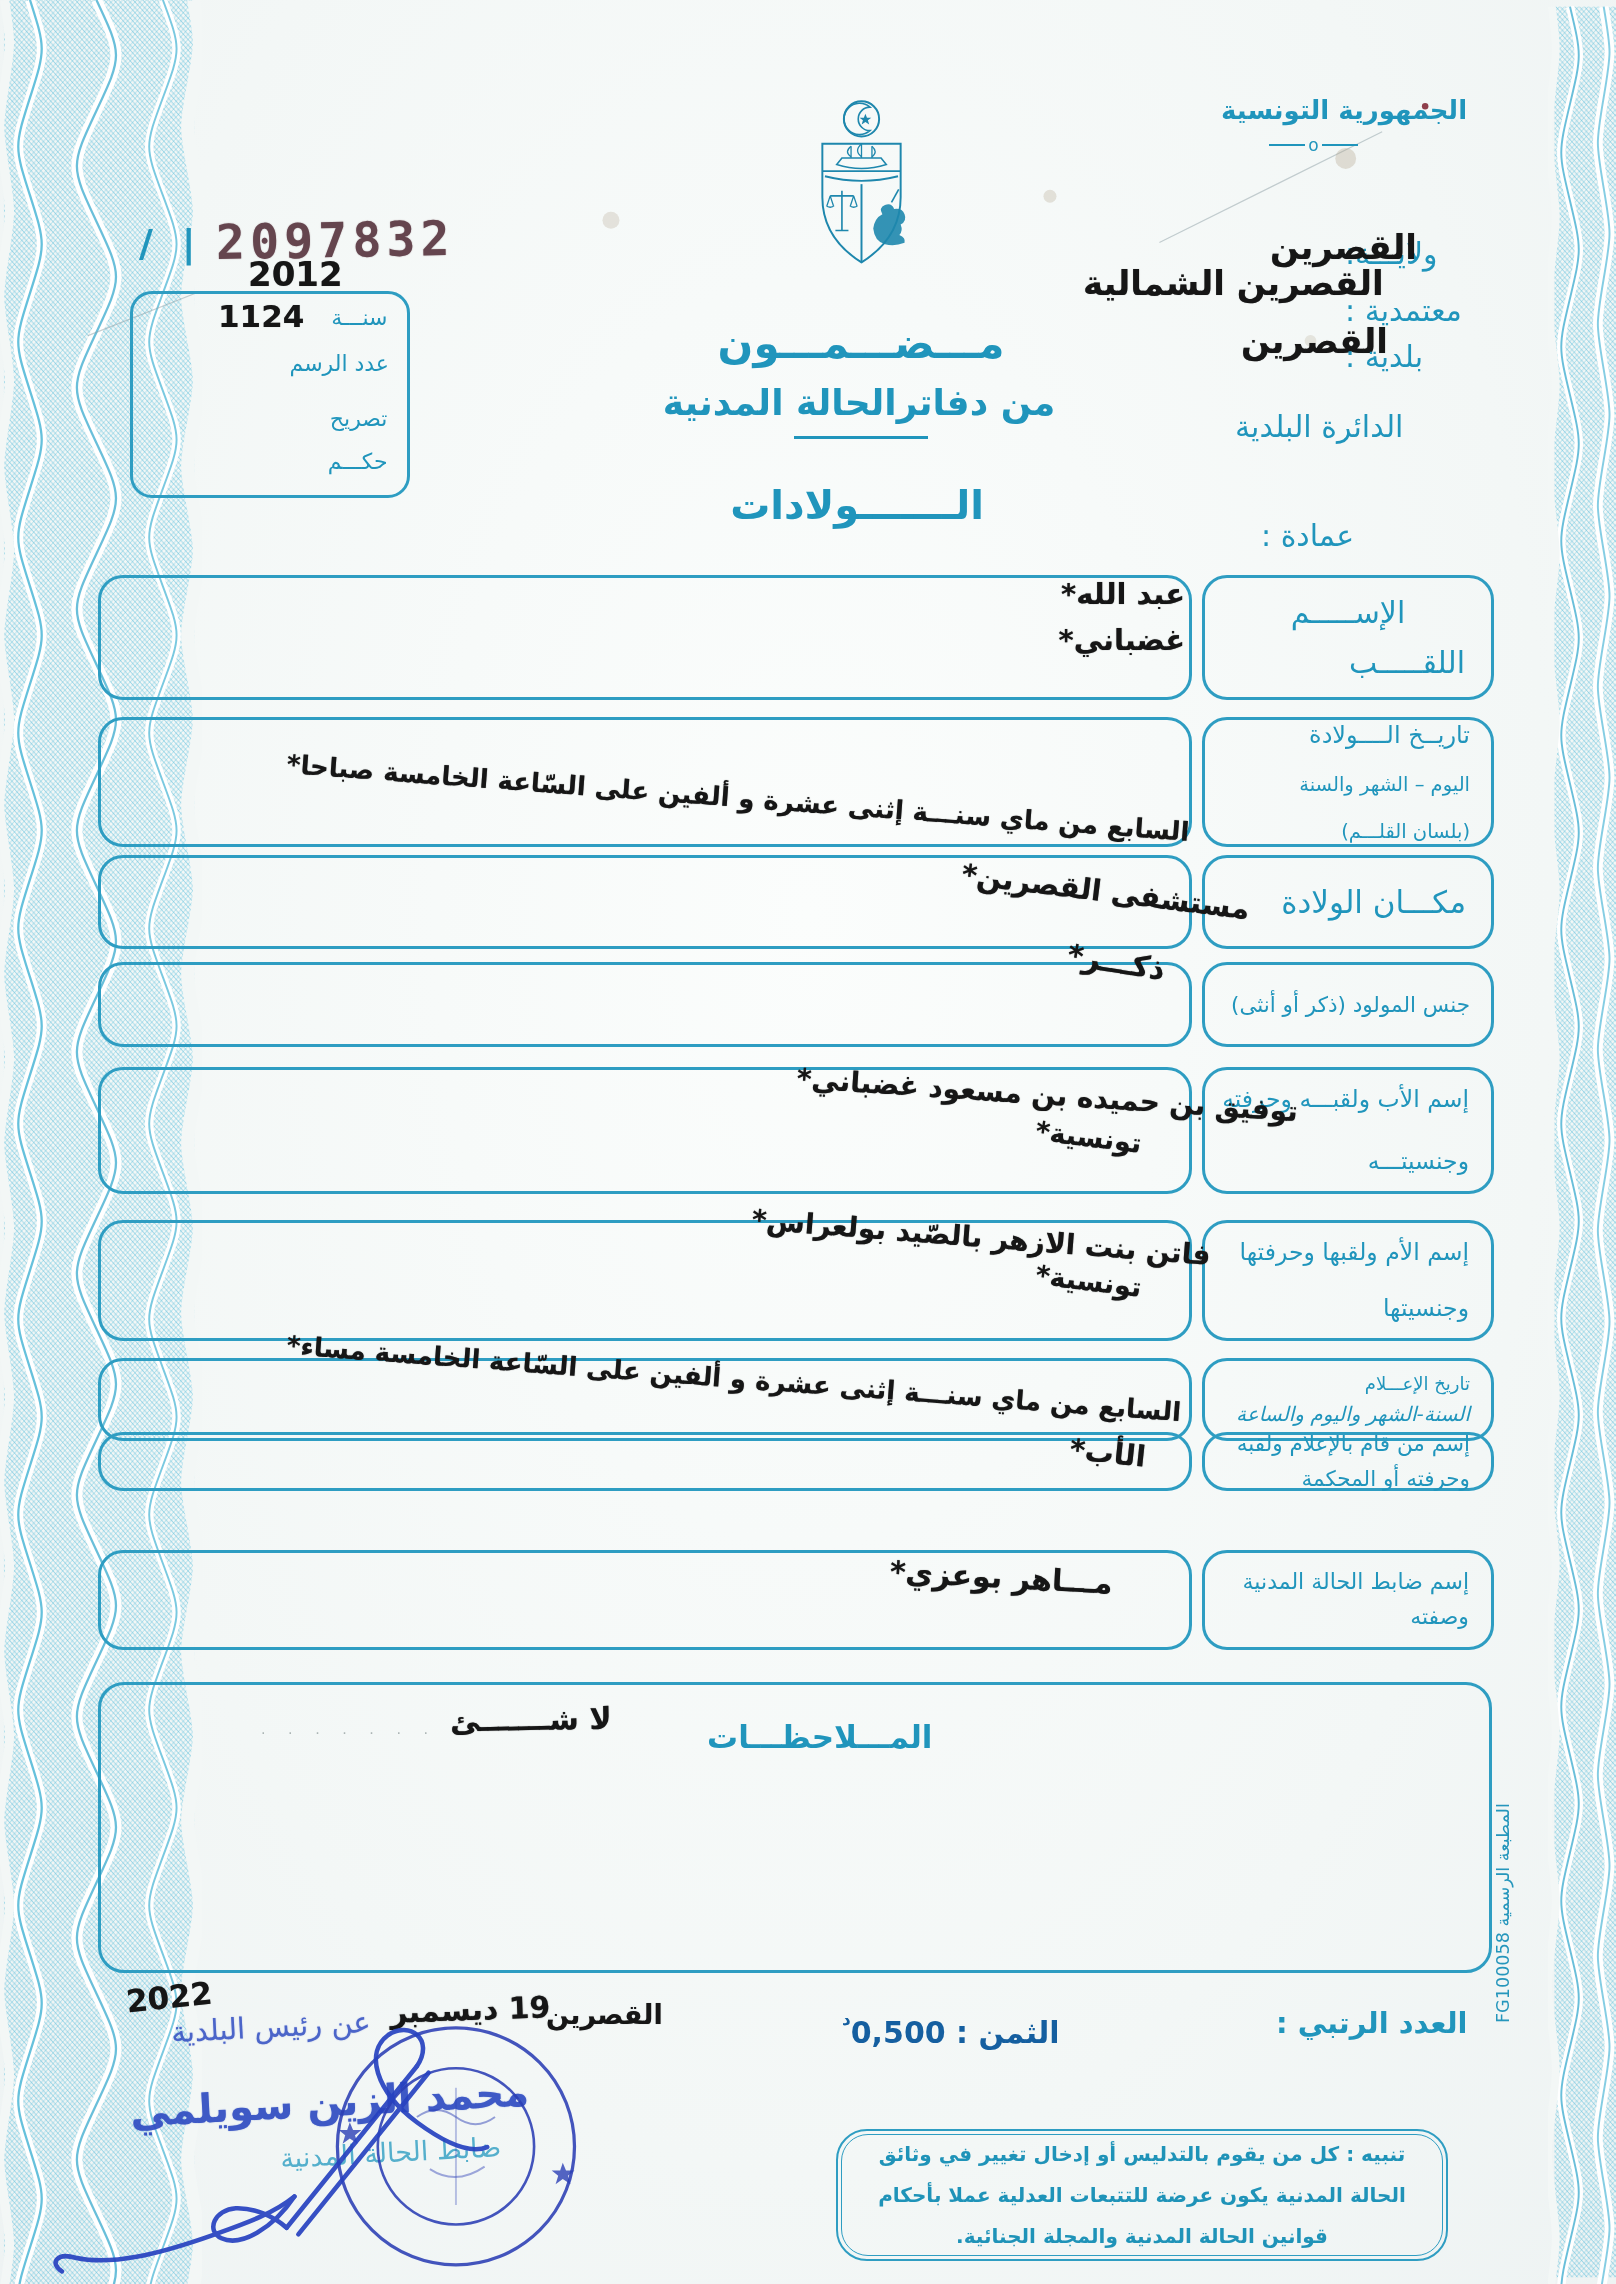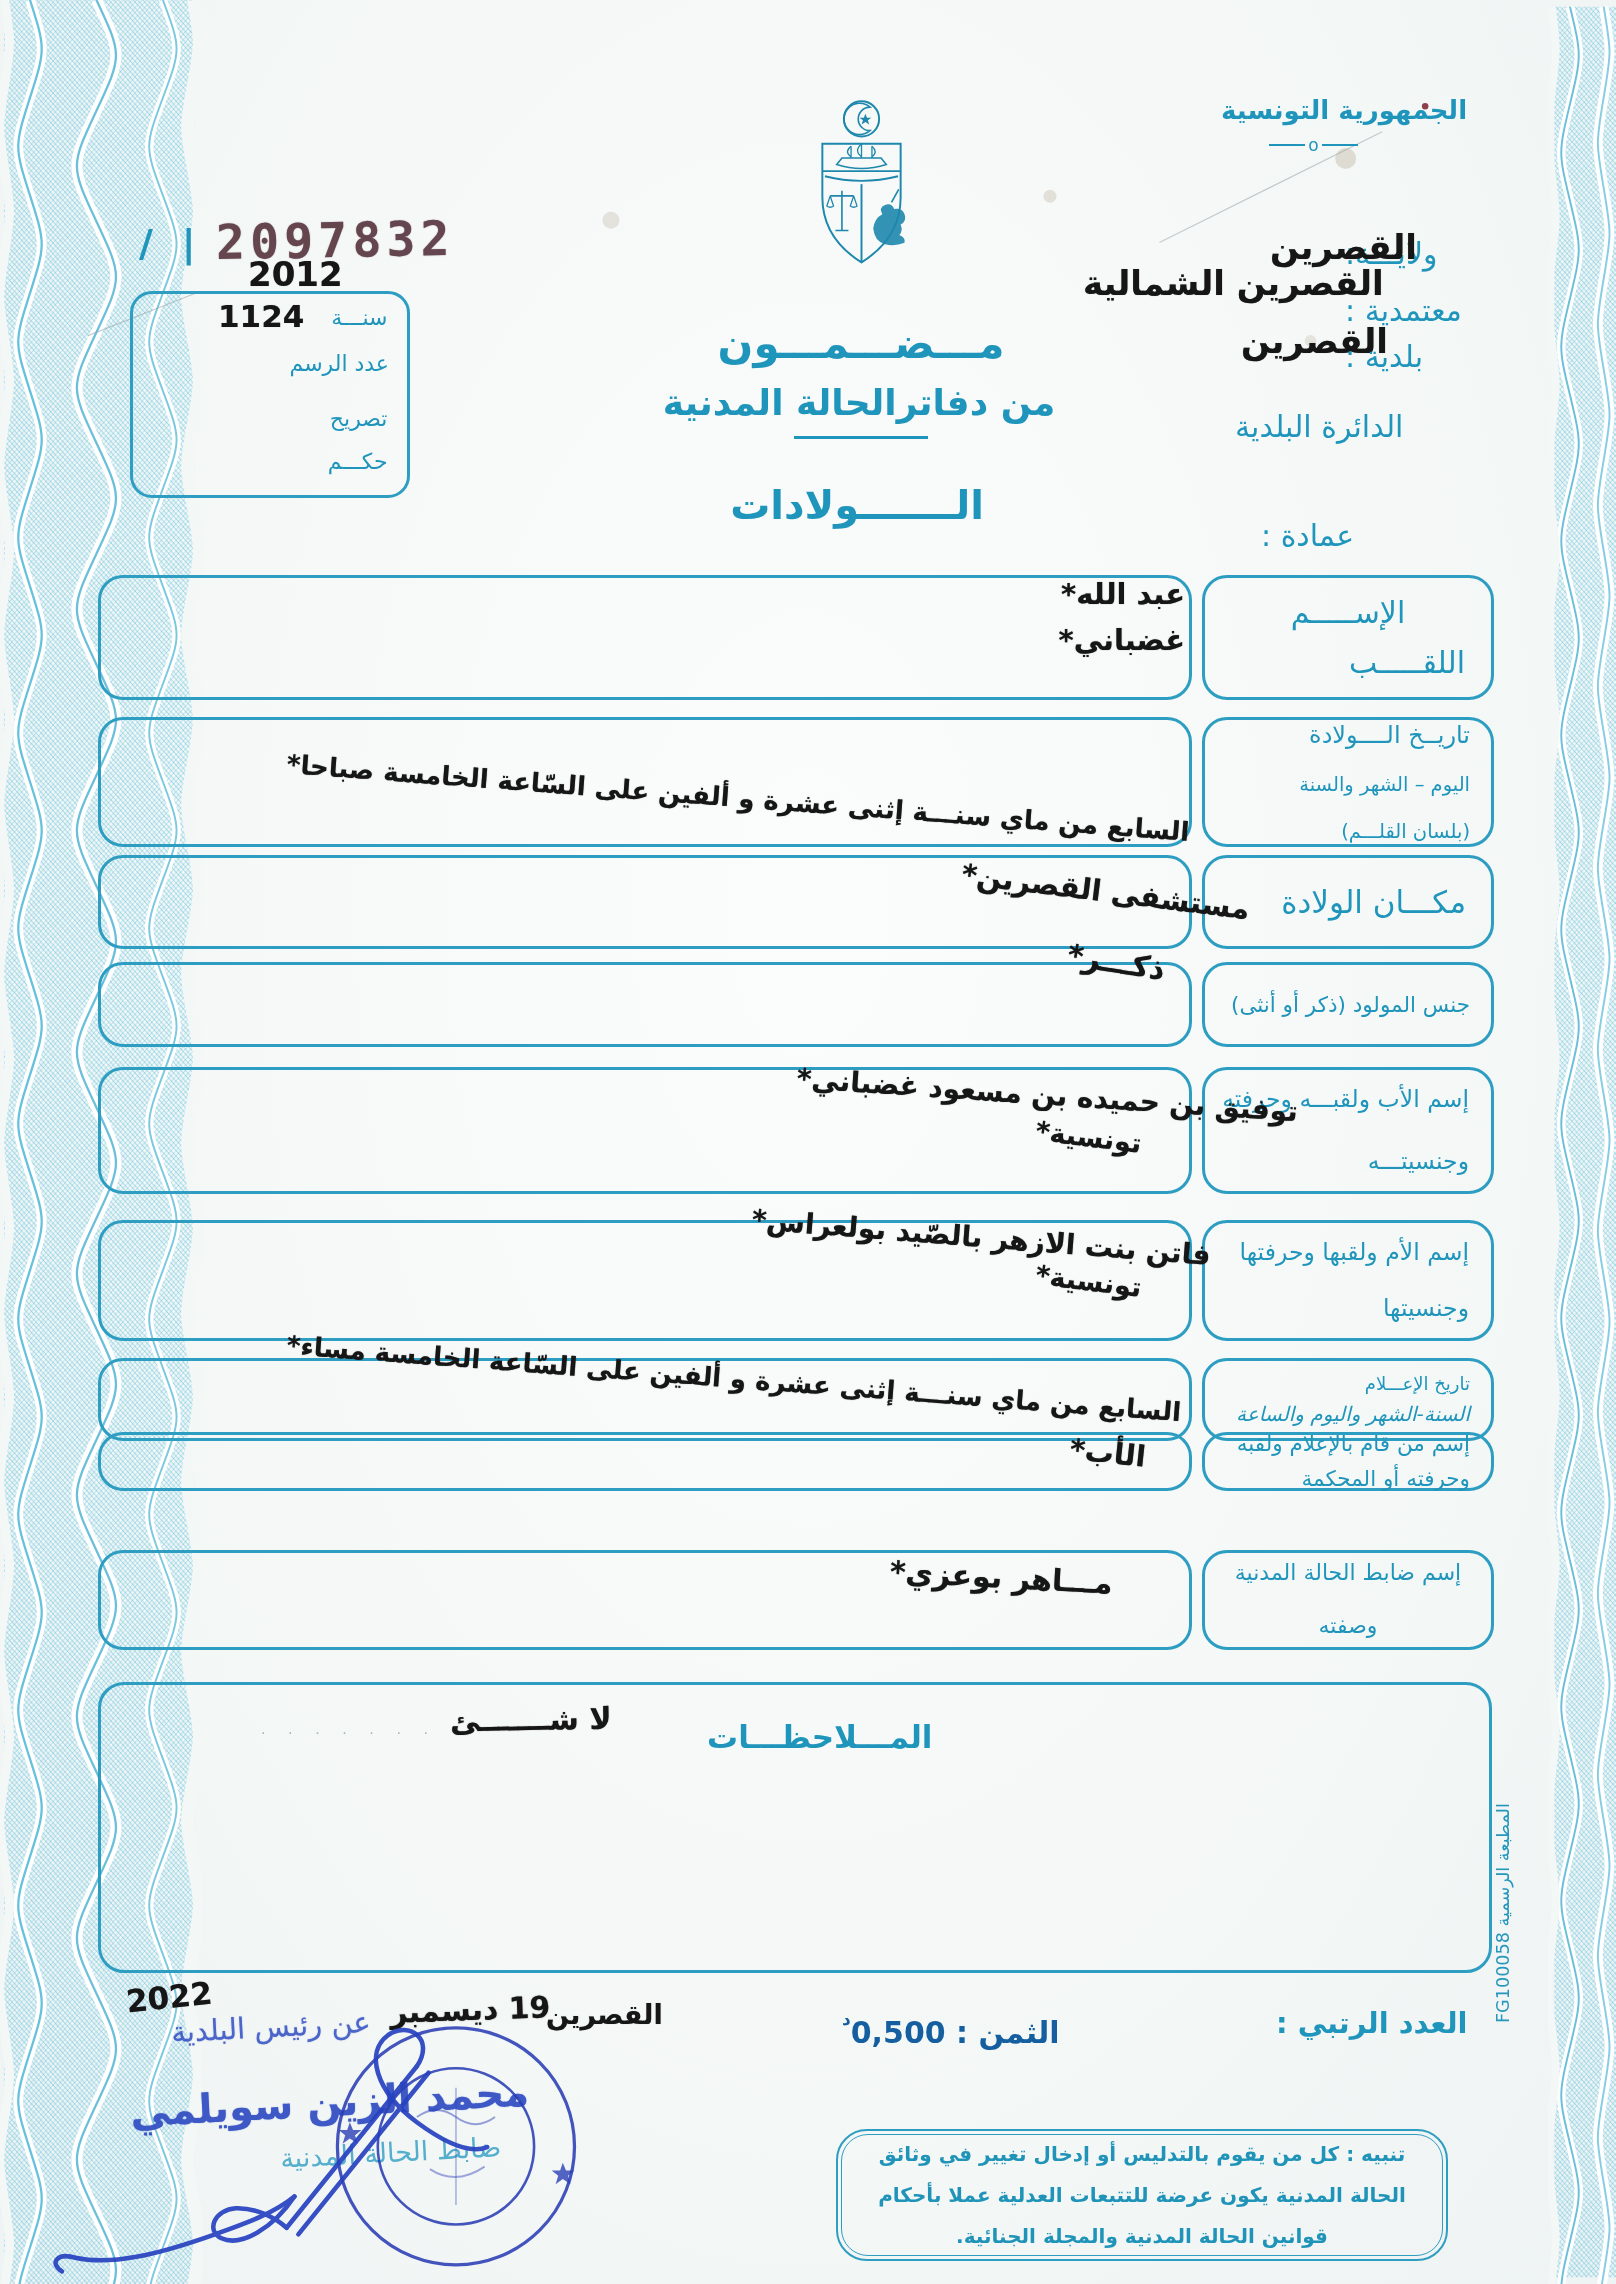--- a/index.html
+++ b/index.html
@@ -26,21 +26,21 @@
   .vbox,.lbox{position:absolute; top:0; bottom:0; border:3.9px solid var(--border); border-radius:25px; box-sizing:border-box;}
   .vbox{left:0; width:1094px;}
   .lbox{left:1104px; width:292px; display:flex; flex-direction:column; padding:0 21px;}
   .r1{justify-content:space-around; padding:9px 26px;}
   .r2{justify-content:space-between; gap:3.9px;}
   .r3{justify-content:center; padding:0 25px;}
   .r4{justify-content:center;}
   .r5,.r6{justify-content:space-between; padding:14.3px 22px;}
   .r7{justify-content:center; gap:6.5px;}
   .r8{justify-content:center; gap:7.8px;}
-  .r9{justify-content:space-between; padding:6px 22px;align-items:center;}
+  .r9{justify-content:space-between; padding:15px 22px;}
   .refbox{
     position:absolute; left:130px; top:291px; width:280px; height:207px;
     border:3.3px solid var(--border); border-radius:22px; box-sizing:border-box;
   }
   .refbox .lab{position:absolute; font-size:22px;}
   .stamp-num{
     position:absolute; left:216px; top:212px; font-family:"DejaVu Sans Mono", monospace;
     font-size:48px; font-weight:700; color:var(--maroon); letter-spacing:5.2px;
     transform:rotate(-1deg); text-shadow:0 0 1.3px rgba(94,60,70,.55); opacity:.95;
   }

